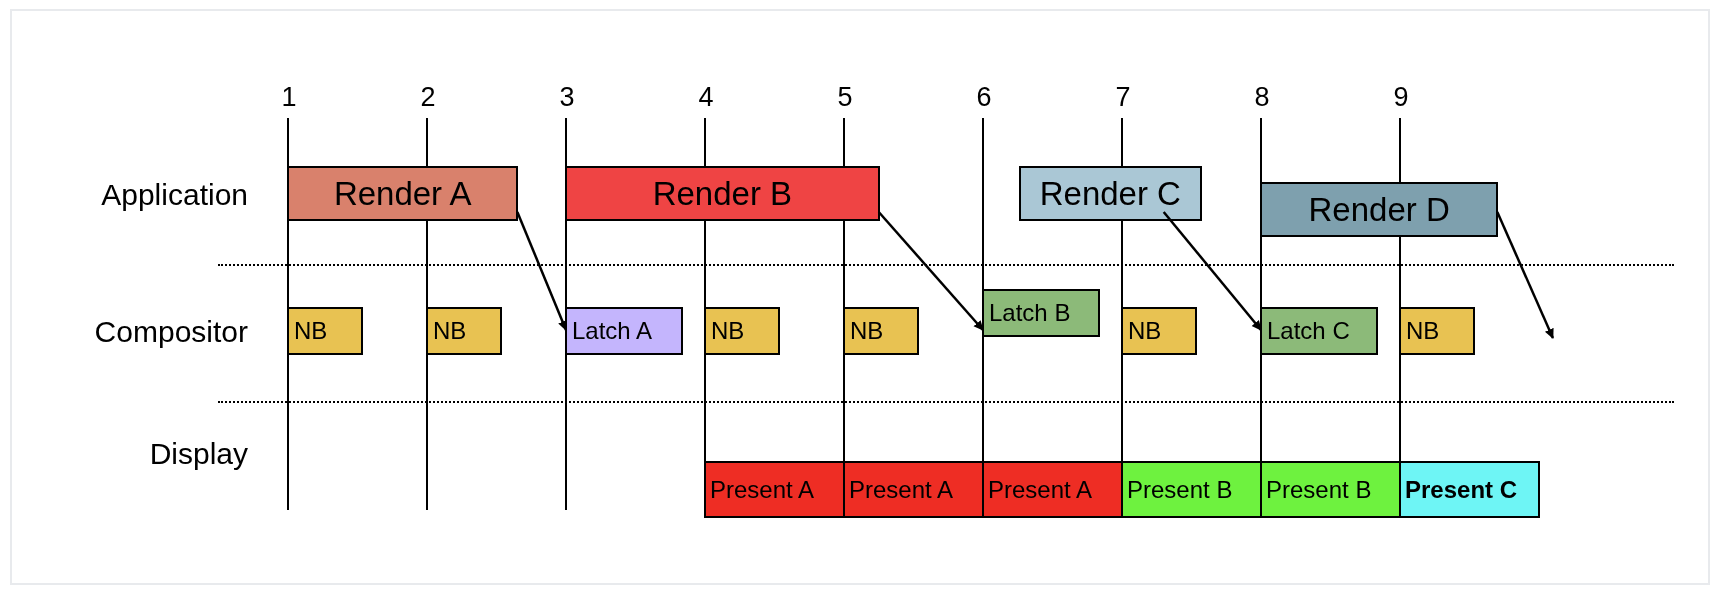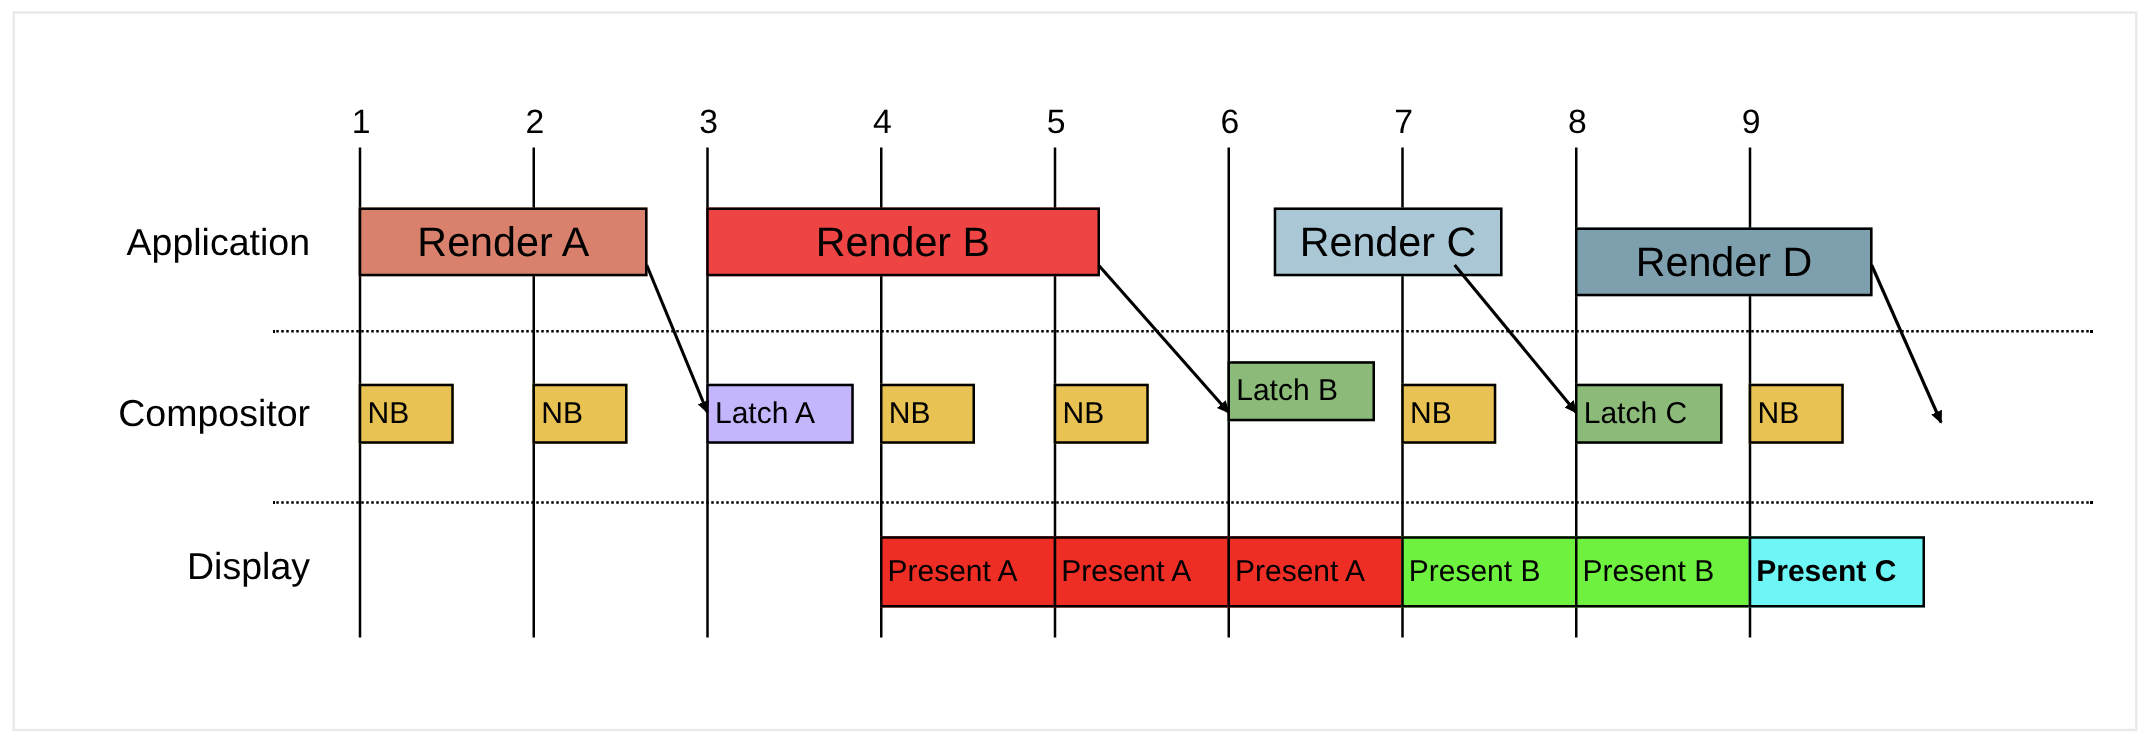--- a/index.html
+++ b/index.html
@@ -60,20 +60,21 @@
     height:48px;
     font-size:24px;
     padding-left:5px;
     justify-content:flex-start;
   }
   .box.disp{
     height:57px;
     font-size:24px;
     padding-left:4px;
     justify-content:flex-start;
+    margin-top:32px;
   }
   svg.arrows{
     position:absolute;left:0;top:0;width:1724px;height:594px;
     pointer-events:none;
   }
 </style>
 </head>
 <body>
 
 <div id="frame">

